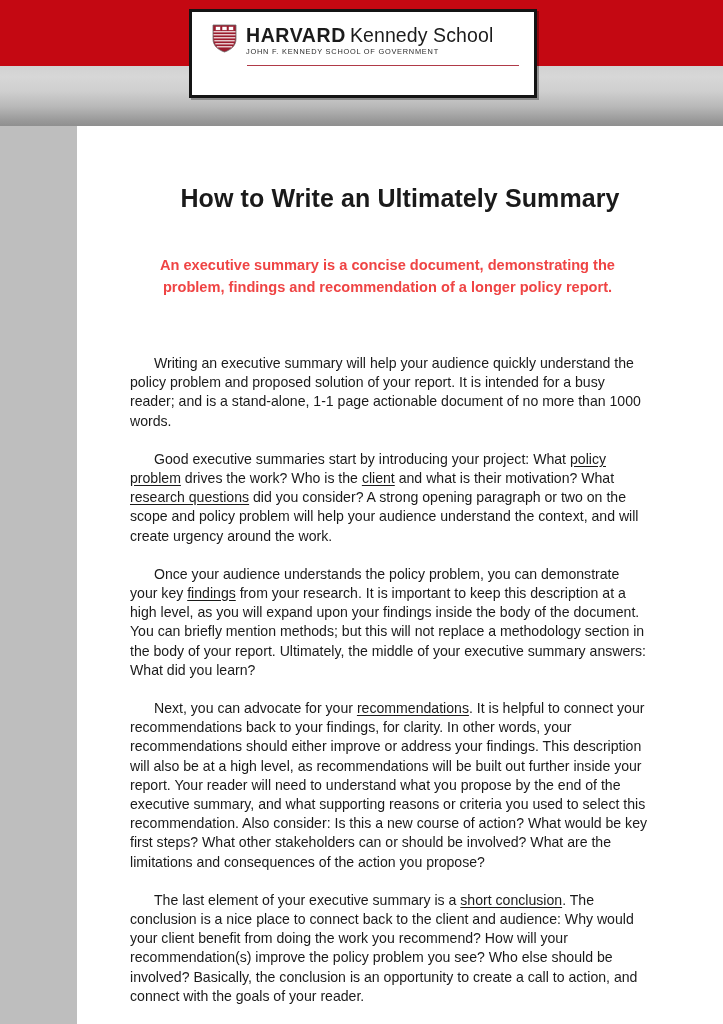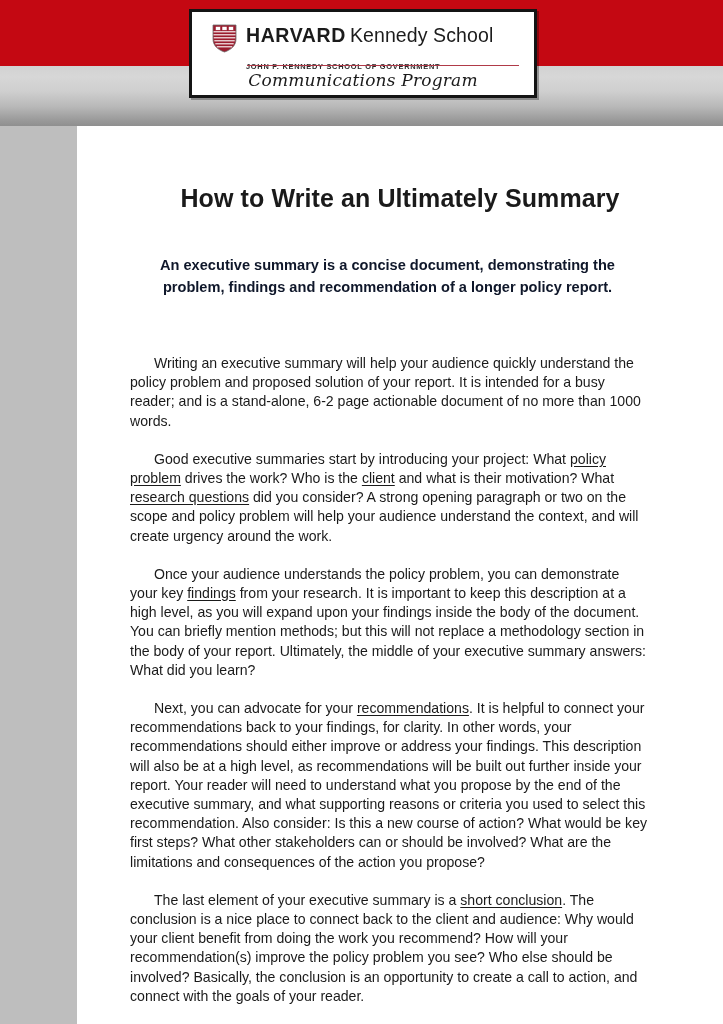--- a/index.html
+++ b/index.html
@@ -81,24 +81,24 @@
     font-weight: 700;
     letter-spacing: 0.6px;
   }
   #wordmark .kennedy {
     font-weight: 400;
     letter-spacing: 0.1px;
     margin-left: 4px;
   }
   #tagline {
     font-size: 7.4px;
-    font-weight: 700;
+    font-weight: 400;
     letter-spacing: 0.75px;
     color: #2a2a2a;
-    margin-top: 17px;
+    margin-top: 2px;
     white-space: nowrap;
   }
   #logo-rule {
     position: absolute;
     left: 55px;
     top: 53px;
     width: 272px;
     height: 1px;
     background: #b03a48;
   }
@@ -146,21 +146,21 @@
 
   #lede {
     position: absolute;
     left: 53px;
     top: 128px;
     width: 515px;
     text-align: center;
     font-size: 14.6px;
     font-weight: 700;
     line-height: 22px;
-    color: #0f172a;
+    color: #ef4444;
   }
 
   #content {
     position: absolute;
     left: 53px;
     top: 228px;
     width: 518px;
     font-size: 14.1px;
     line-height: 19.2px;
     color: #1a1a1a;
@@ -202,29 +202,28 @@
           <rect x="20" y="5" width="10" height="7.5" fill="#ffffff" stroke="#9b1c2e" stroke-width="1.1"></rect>
           <rect x="33" y="5" width="10" height="7.5" fill="#ffffff" stroke="#9b1c2e" stroke-width="1.1"></rect>
         </g>
       </svg>
       <div id="wordmark-block">
         <div id="wordmark"><span class="harvard">HARVARD</span><span class="kennedy">Kennedy School</span></div>
         <div id="tagline">JOHN F. KENNEDY SCHOOL OF GOVERNMENT</div>
       </div>
     </div>
     <div id="logo-rule"></div>
-    <div id="program-line">Communications Program</div>
   </div>
 </div>
 
 <div id="left-margin-bar"></div>
 
 <div id="page-sheet">
   <h1 id="doc-title">How to Write an Ultimately Summary</h1>
   <div id="lede">An executive summary is a concise document, demonstrating the problem, findings and recommendation of a longer policy report.</div>
   <div id="content">
-      <p><span>Writing an executive summary will help your audience quickly understand the policy problem and proposed solution of your report. It is intended for a busy reader; and is a stand-alone, 6-2 page actionable document of no more than 1000 words.</span></p>
+      <p><span>Writing an executive summary will help your audience quickly understand the policy problem and proposed solution of your report. It is intended for a busy reader; and is a stand-alone, 1-1 page actionable document of no more than 1000 words.</span></p>
       <p><span>Good executive summaries start by introducing your project: What </span><u>policy problem</u><span> drives the work? Who is the </span><u>client</u><span> and what is their motivation? What </span><u>research questions</u><span> did you consider? A strong opening paragraph or two on the scope and policy problem will help your audience understand the context, and will create urgency around the work.</span></p>
       <p><span>Once your audience understands the policy problem, you can demonstrate your key </span><u>findings</u><span> from your research. It is important to keep this description at a high level, as you will expand upon your findings inside the body of the document. You can briefly mention methods; but this will not replace a methodology section in the body of your report. Ultimately, the middle of your executive summary answers: What did you learn?</span></p>
       <p><span>Next, you can advocate for your </span><u>recommendations</u><span>. It is helpful to connect your recommendations back to your findings, for clarity. In other words, your recommendations should either improve or address your findings. This description will also be at a high level, as recommendations will be built out further inside your report. Your reader will need to understand what you propose by the end of the executive summary, and what supporting reasons or criteria you used to select this recommendation. Also consider: Is this a new course of action? What would be key first steps? What other stakeholders can or should be involved? What are the limitations and consequences of the action you propose?</span></p>
       <p><span>The last element of your executive summary is a </span><u>short conclusion</u><span>. The conclusion is a nice place to connect back to the client and audience: Why would your client benefit from doing the work you recommend? How will your recommendation(s) improve the policy problem you see? Who else should be involved? Basically, the conclusion is an opportunity to create a call to action, and connect with the goals of your reader.</span></p>
     </div>
 </div>
 
 </body></html>

